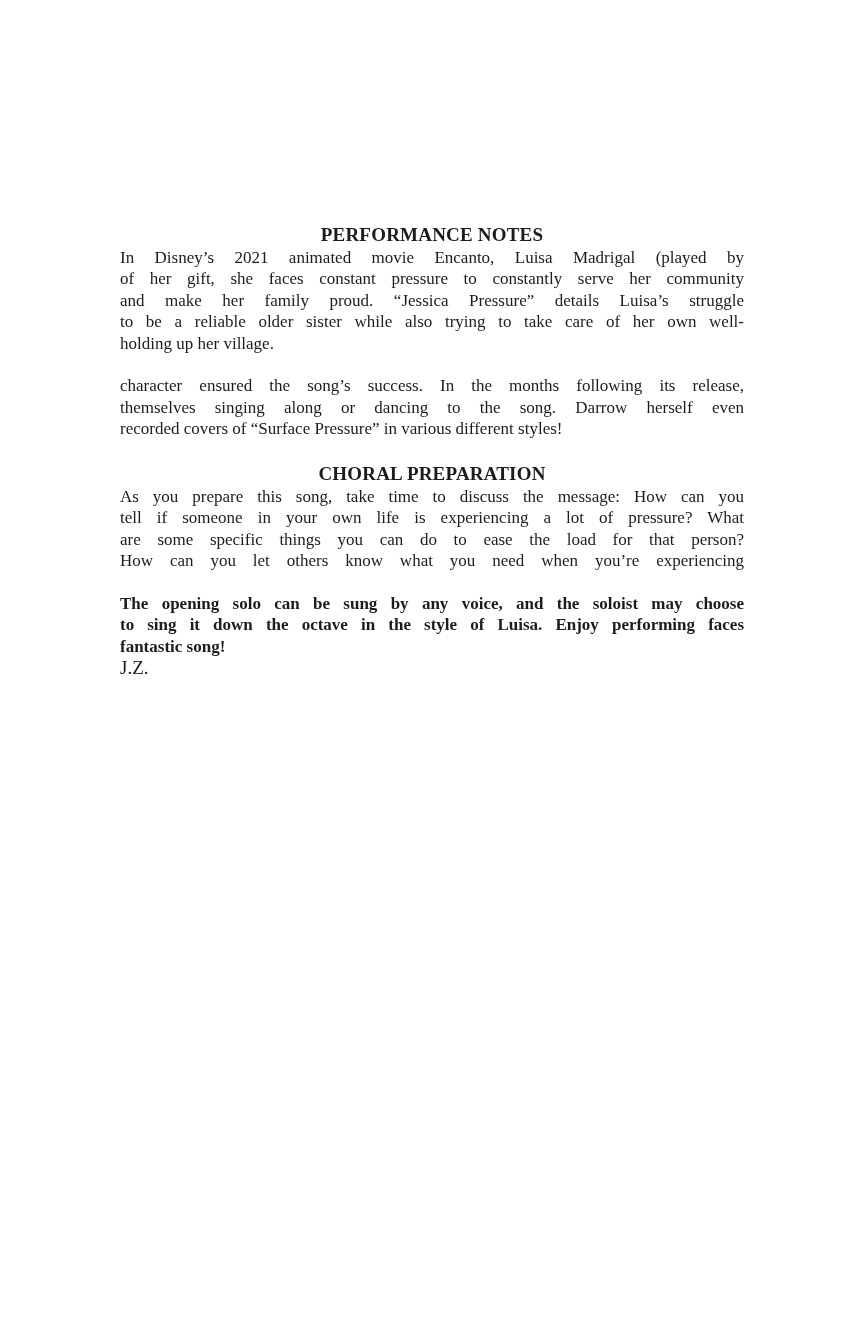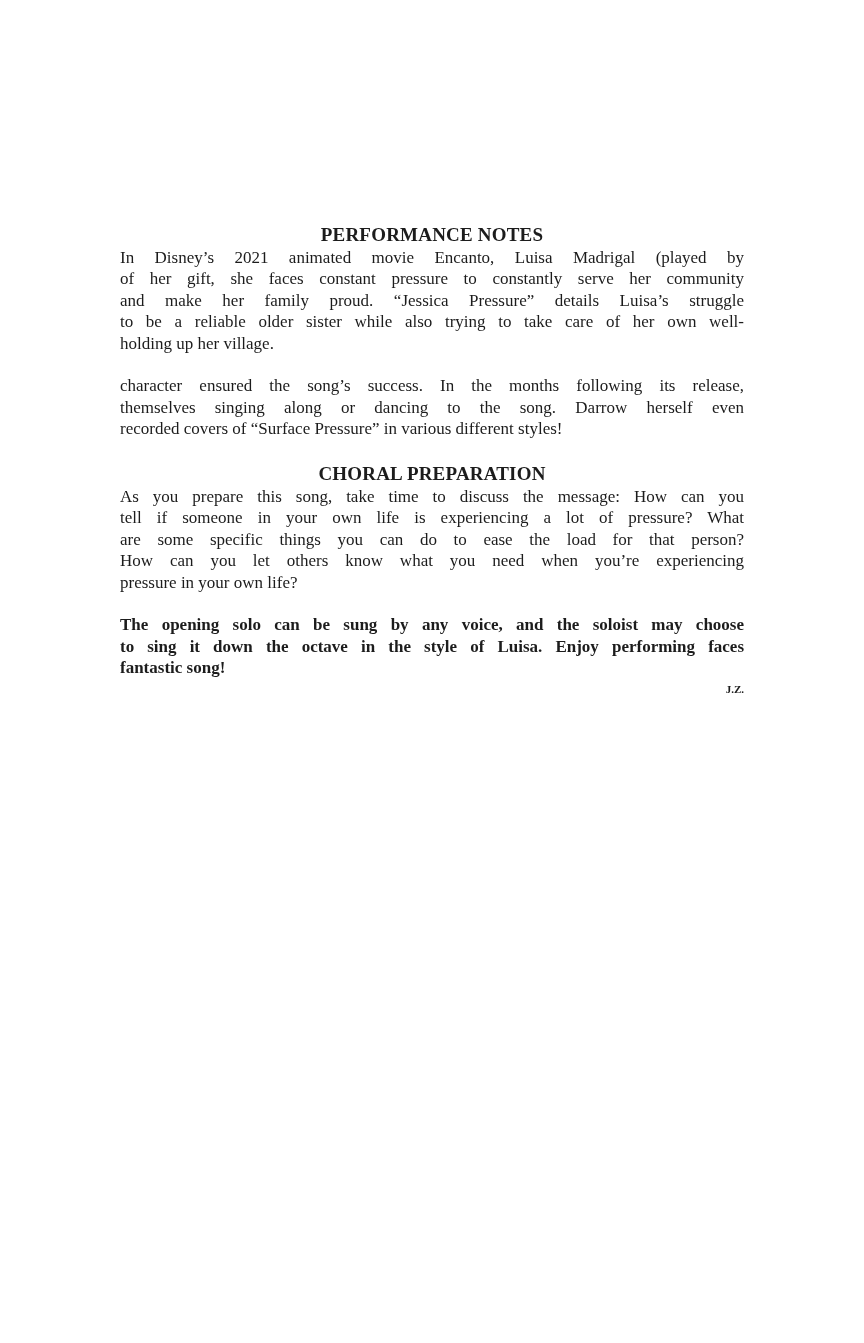--- a/index.html
+++ b/index.html
@@ -44,24 +44,24 @@
     text-align-last: justify;
     white-space: normal;
   }
   .line.last {
     text-align-last: left;
   }
   .line em {
     font-style: italic;
   }
   .signature {
-    font-size: 11px;
+    font-size: 19px;
     line-height: 21.4px;
-    font-weight: bold;
-    text-align: right;
+    font-weight: normal;
+    text-align: left;
   }
 </style>
 </head>
 <body>
 
 <div class="page">
   <div class="content">
 
     <div class="heading">PERFORMANCE NOTES</div>
 
@@ -79,21 +79,20 @@
       <div class="line last">recorded covers of “Surface Pressure” in various different styles!</div>
     </div>
 
     <div class="heading">CHORAL PREPARATION</div>
 
     <div class="para">
       <div class="line">As you prepare this song, take time to discuss the message: How can you</div>
       <div class="line">tell if someone in your own life is experiencing a lot of pressure? What</div>
       <div class="line">are some specific things you can do to ease the load for that person?</div>
       <div class="line">How can you let others know what you need when you’re experiencing</div>
-      <div class="line last">pressure in your own life?</div>
     </div>
 
     <div class="para no-gap">
       <div class="line">The opening solo can be sung by any voice, and the soloist may choose</div>
       <div class="line">to sing it down the octave in the style of Luisa. Enjoy performing faces</div>
       <div class="line last">fantastic song!</div>
     </div>
 
     <div class="signature">J.Z.</div>
 

